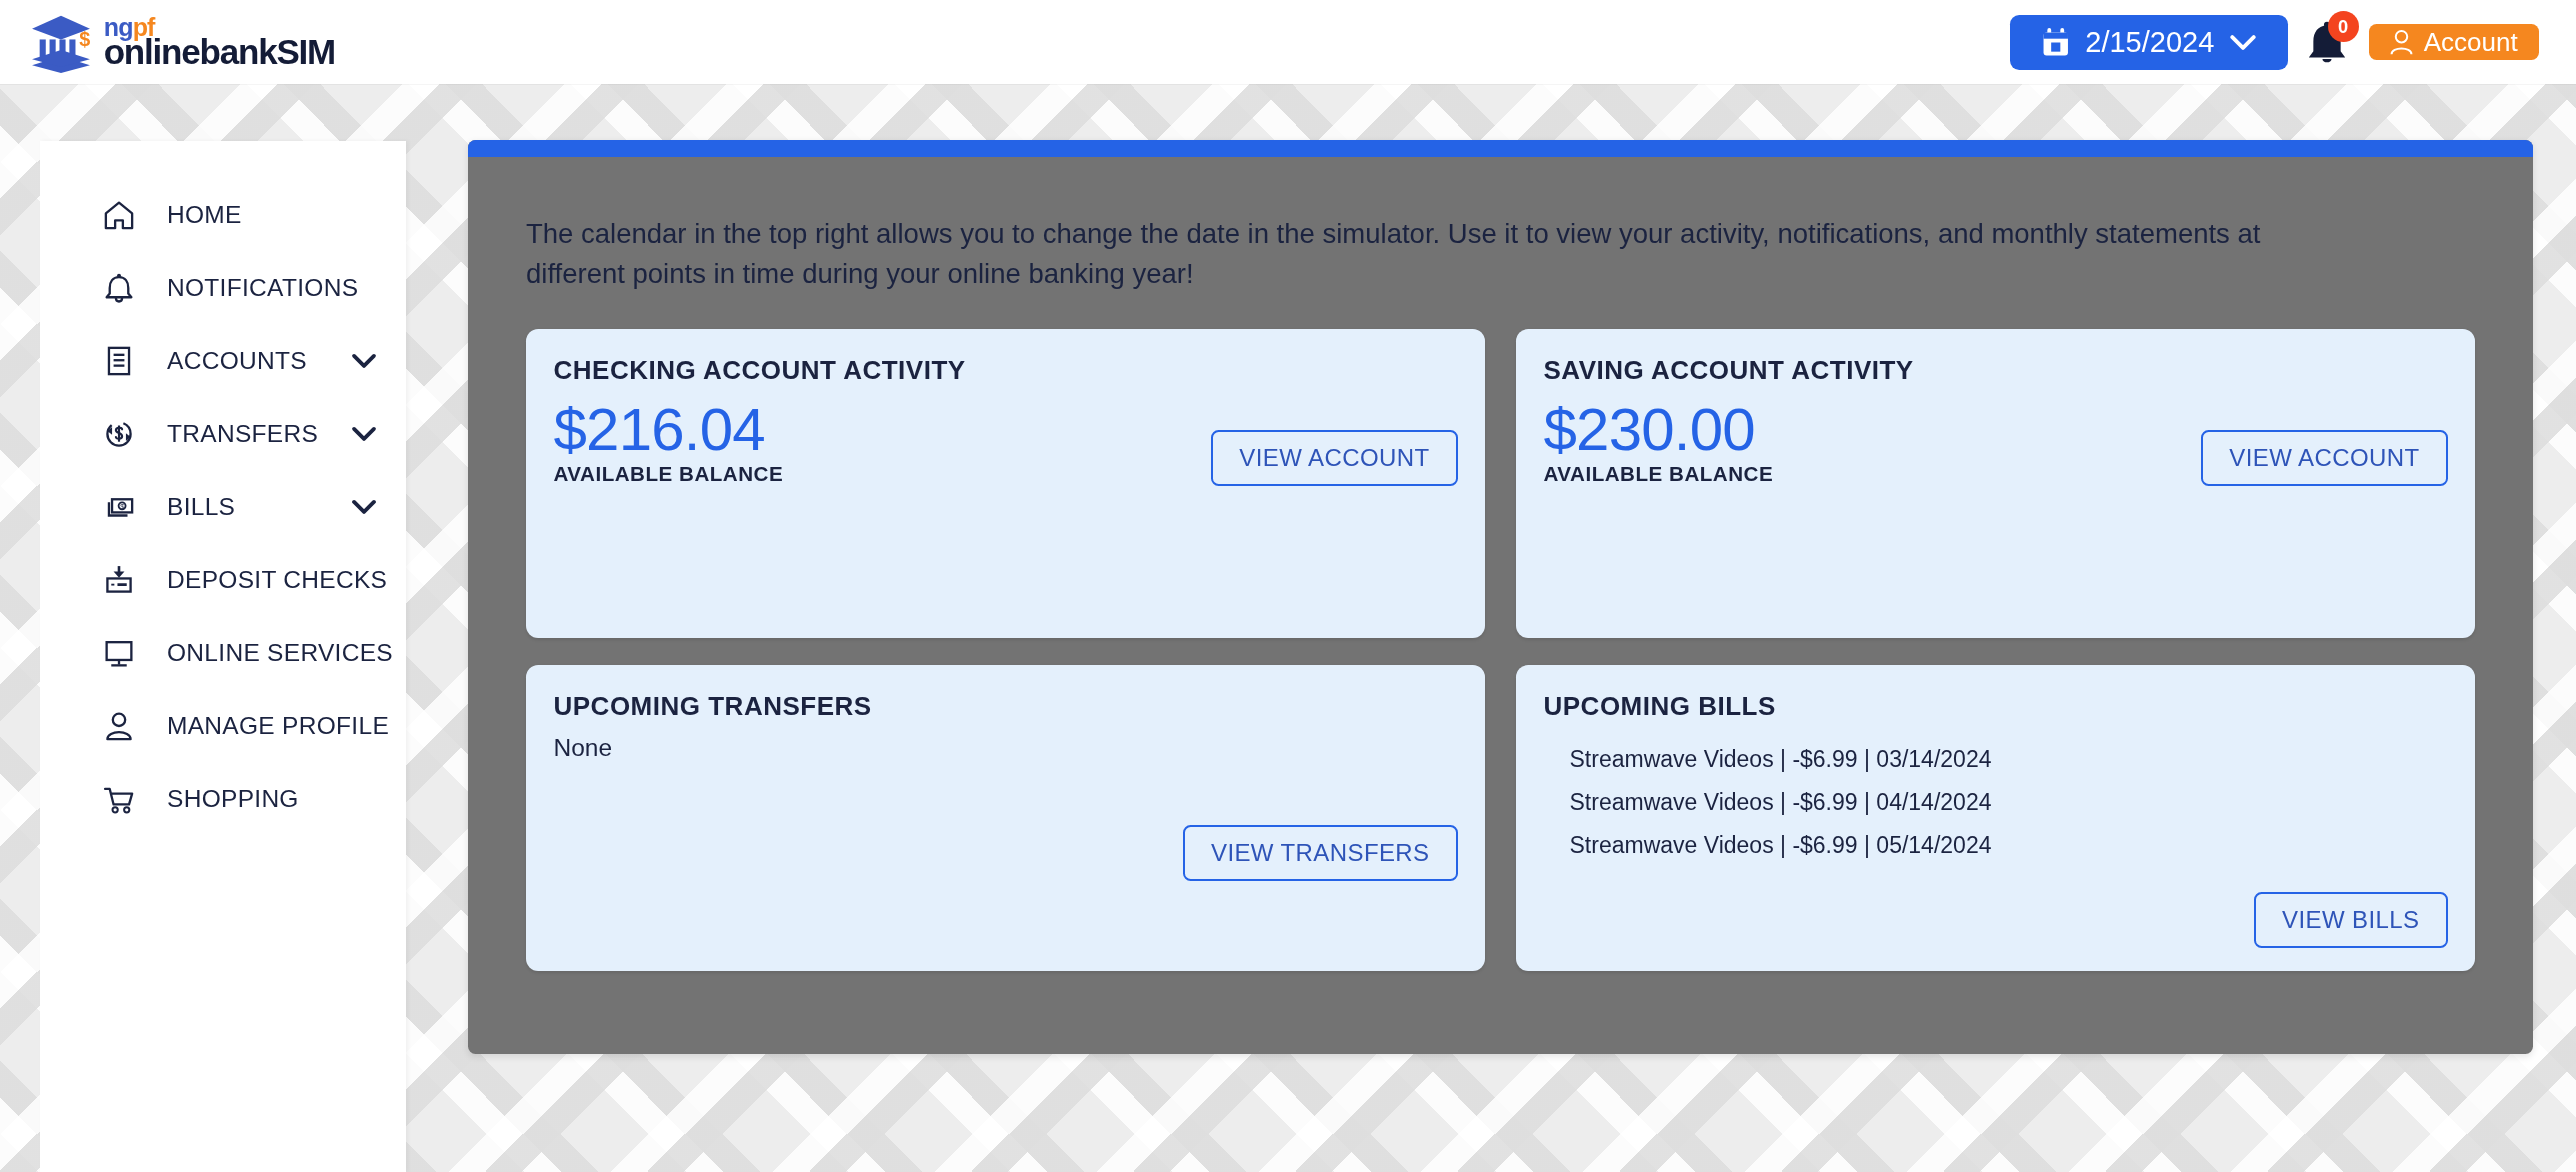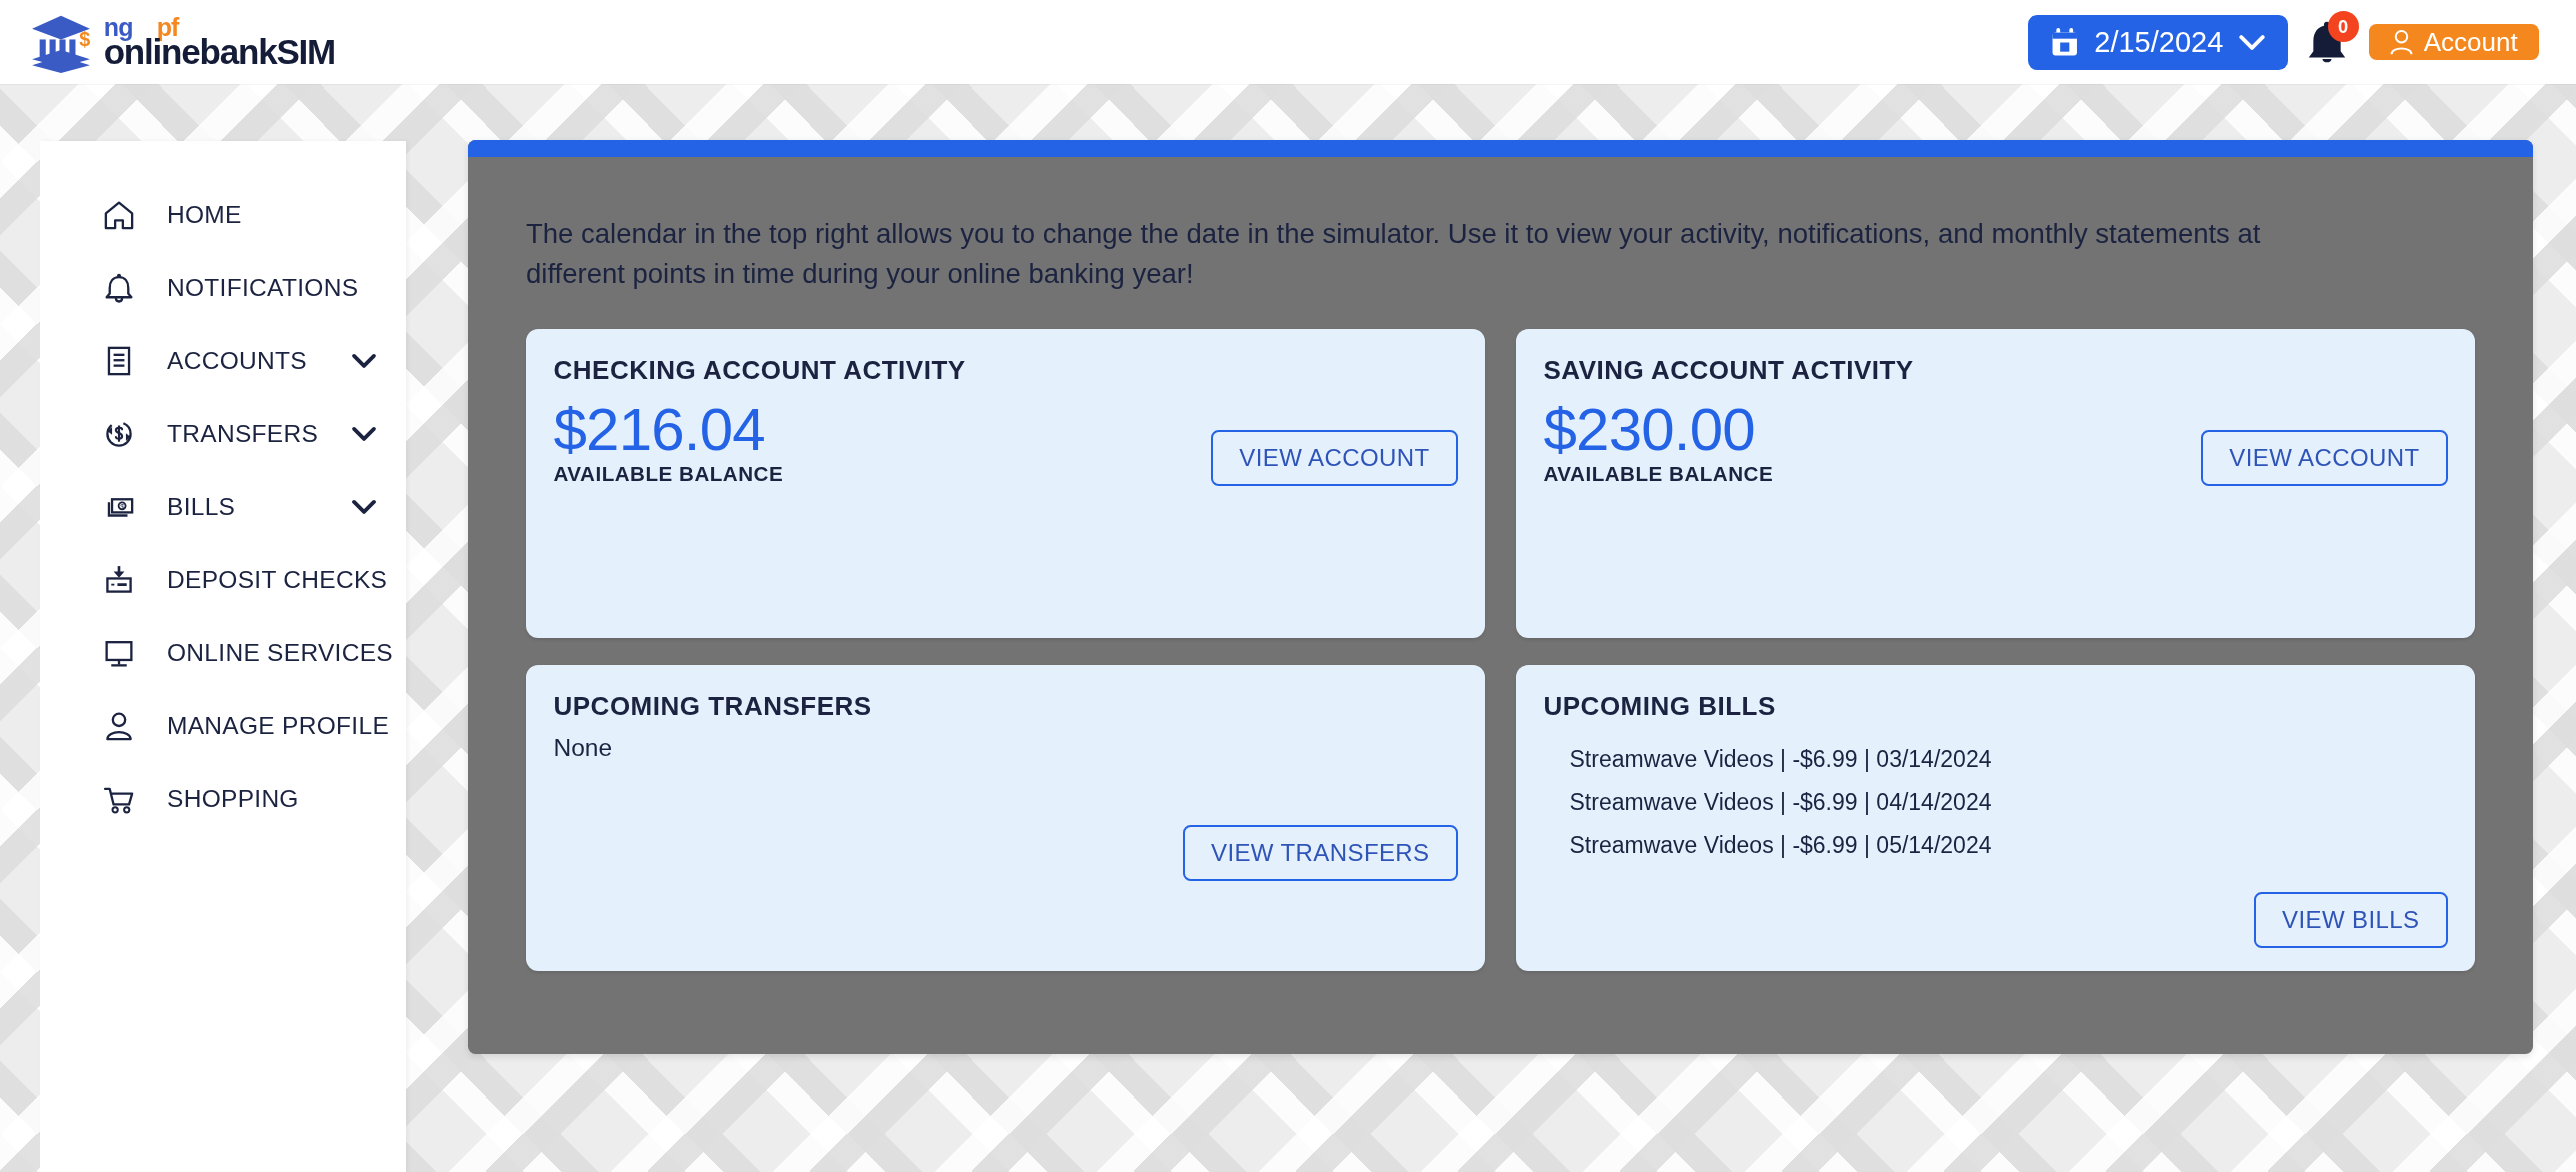--- a/index.html
+++ b/index.html
@@ -57,21 +57,21 @@
 
   .brand-word { display: block; line-height: 1; }
   .brand-top {
     font-size: 25px;
     font-weight: 700;
     letter-spacing: -0.8px;
     line-height: 0.9;
     display: block;
   }
   .brand-ng { color: #3b5bc4; }
-  .brand-pf { color: #f5871f; padding-left: 24px; }
+  .brand-pf { color: #f5871f; }
   .brand-bottom {
     font-size: 35px;
     font-weight: 700;
     letter-spacing: -1.2px;
     color: #141c37;
     line-height: 0.92;
     display: block;
     margin-top: -3.1px;
   }
 
@@ -79,21 +79,21 @@
 
   #date-picker {
     display: flex;
     align-items: center;
     gap: 15.3px;
     background: #2563e6;
     color: #ffffff;
     border: none;
     border-radius: 9.2px;
     height: 55px;
-    padding: 0 23px;
+    padding: 0 32px;
     font-family: "Liberation Sans", sans-serif;
     font-size: 29px;
     font-weight: 500;
     cursor: pointer;
   }
   #date-picker .cal-ico { width: 27.5px; height: 29px; flex: 0 0 auto; }
   #date-picker .chev { width: 26px; height: 17px; flex: 0 0 auto; }
 
   .bell-wrap { position: relative; width: 47px; height: 55px; cursor: pointer; }
   .bell-wrap svg { width: 44px; height: 47px; position: absolute; bottom: 1.5px; left: 0; }

